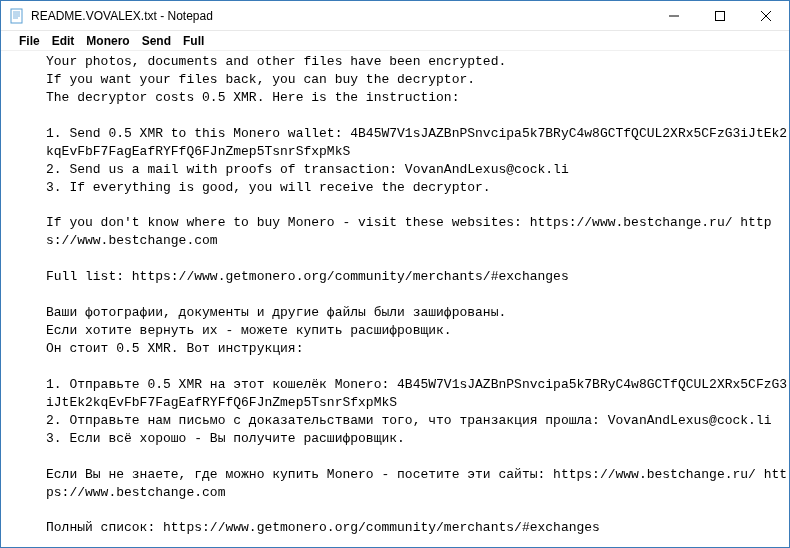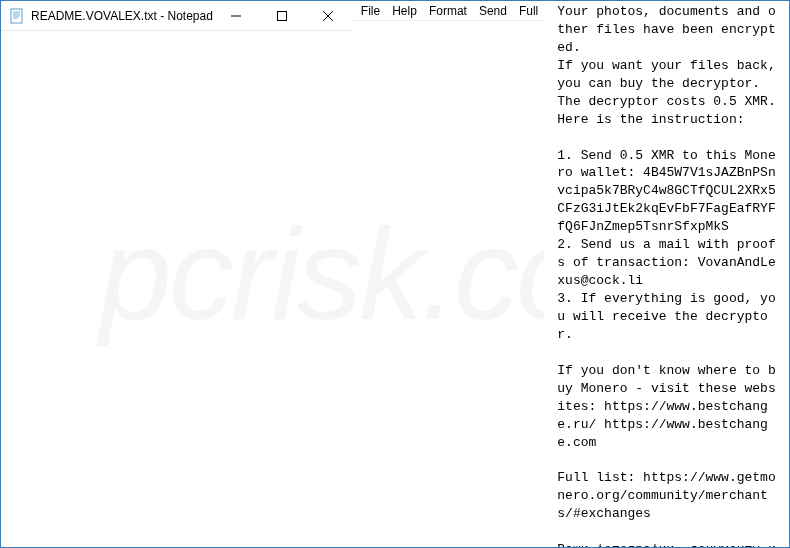--- a/index.html
+++ b/index.html
@@ -11,21 +11,21 @@
       font-family: "Segoe UI", Tahoma, sans-serif;
       background: #fff;
       overflow: hidden;
     }
     .window {
       width: 790px;
       height: 548px;
       border: 1px solid #3a7bb8;
       background: #fff;
       display: flex;
-      flex-direction: row;
+      flex-direction: column;
       position: relative;
     }
     .titlebar {
       height: 30px;
       background: #fff;
       display: flex;
       align-items: center;
       border-bottom: 1px solid #e8e8e8;
     }
     .app-icon {
@@ -53,40 +53,42 @@
       display: flex;
       align-items: center;
       justify-content: center;
       color: #000;
     }
     .menubar {
       height: 20px;
       background: #fff;
       display: flex;
       align-items: center;
-      padding-left: 4px;
+      padding-left: 12px;
       border-bottom: 1px solid #f0f0f0;
       font-size: 12px;
+      font-weight: bold;
     }
     .menu-item {
       padding: 2px 6px;
       color: #000;
       cursor: default;
     }
     .content {
       flex: 1;
-      padding: 2px 13px;
+      padding: 2px 1px;
       font-family: Consolas, "Courier New", monospace;
       font-size: 13px;
       line-height: 1.38;
       color: #000;
       white-space: pre-wrap;
       word-break: break-all;
       overflow: hidden;
       background: #fff;
+      margin-left: 44px;
     }
     .watermark {
       position: absolute;
       top: 50%;
       left: 50%;
       transform: translate(-50%, -50%);
       font-size: 130px;
       font-weight: 300;
       font-style: italic;
       color: rgba(0, 0, 0, 0.04);
@@ -133,22 +135,22 @@
         <svg width="10" height="10" viewBox="0 0 10 10">
             <line x1="0" y1="0" x2="10" y2="10" stroke="currentColor" stroke-width="1"></line>
             <line x1="10" y1="0" x2="0" y2="10" stroke="currentColor" stroke-width="1"></line>
           </svg>
       </div>
     </div>
   </div>
 
   <div class="menubar">
     <span class="menu-item">File</span>
-    <span class="menu-item">Help</span>
-    <span class="menu-item">Format</span>
+    <span class="menu-item">Edit</span>
+    <span class="menu-item">Monero</span>
     <span class="menu-item">Send</span>
     <span class="menu-item">Full</span>
   </div>
 
   <div class="content">Your photos, documents and other files have been encrypted.
 If you want your files back, you can buy the decryptor.
 The decryptor costs 0.5 XMR. Here is the instruction:
 
 1. Send 0.5 XMR to this Monero wallet: 4B45W7V1sJAZBnPSnvcipa5k7BRyC4w8GCTfQCUL2XRx5CFzG3iJtEk2kqEvFbF7FagEafRYFfQ6FJnZmep5TsnrSfxpMkS
 2. Send us a mail with proofs of transaction: VovanAndLexus@cock.li

